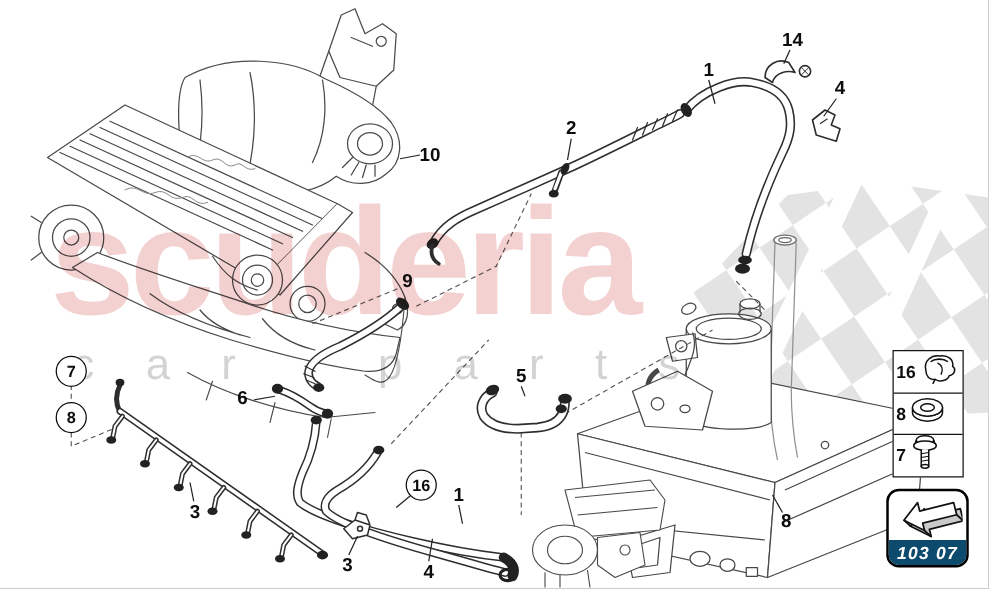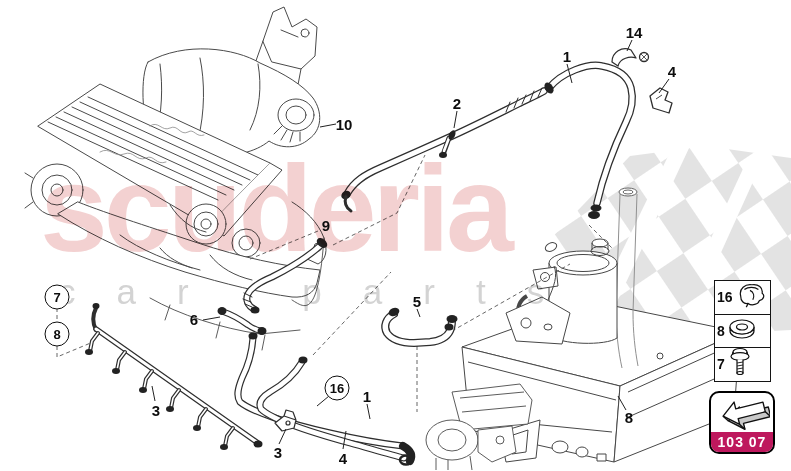--- a/index.html
+++ b/index.html
@@ -41,22 +41,22 @@
   .legend .row:last-child{border-bottom:none;}
   .legend .num{font-size:14px;font-weight:bold;color:#0d0d0d;}
   
   .badge{
     position:absolute;left:709px;top:391px;width:62px;height:59px;z-index:9;
     border:2px solid #000;border-radius:10px;background:#fff;overflow:hidden;
     display:flex;flex-direction:column;
   }
   .badge .arrow-area{flex:1;display:flex;align-items:center;justify-content:center;}
   .badge .code{
-    height:20px;background:#be185d;color:#fff;display:flex;align-items:center;
-    justify-content:center;font-size:14px;font-weight:bold;letter-spacing:1px;
+    height:20px;background:#0c4a6e;color:#fff;display:flex;align-items:center;
+    justify-content:center;font-size:14px;font-weight:bold;letter-spacing:1px;font-style:italic;
   }
 </style>
 </head>
 <body>
 
 <div class="stage">
 
   <svg class="art" width="791" height="471" viewBox="0 0 791 471">
     <defs>
       <pattern id="chk" width="64" height="88" patternUnits="userSpaceOnUse" patternTransform="rotate(-34 660 240)">

